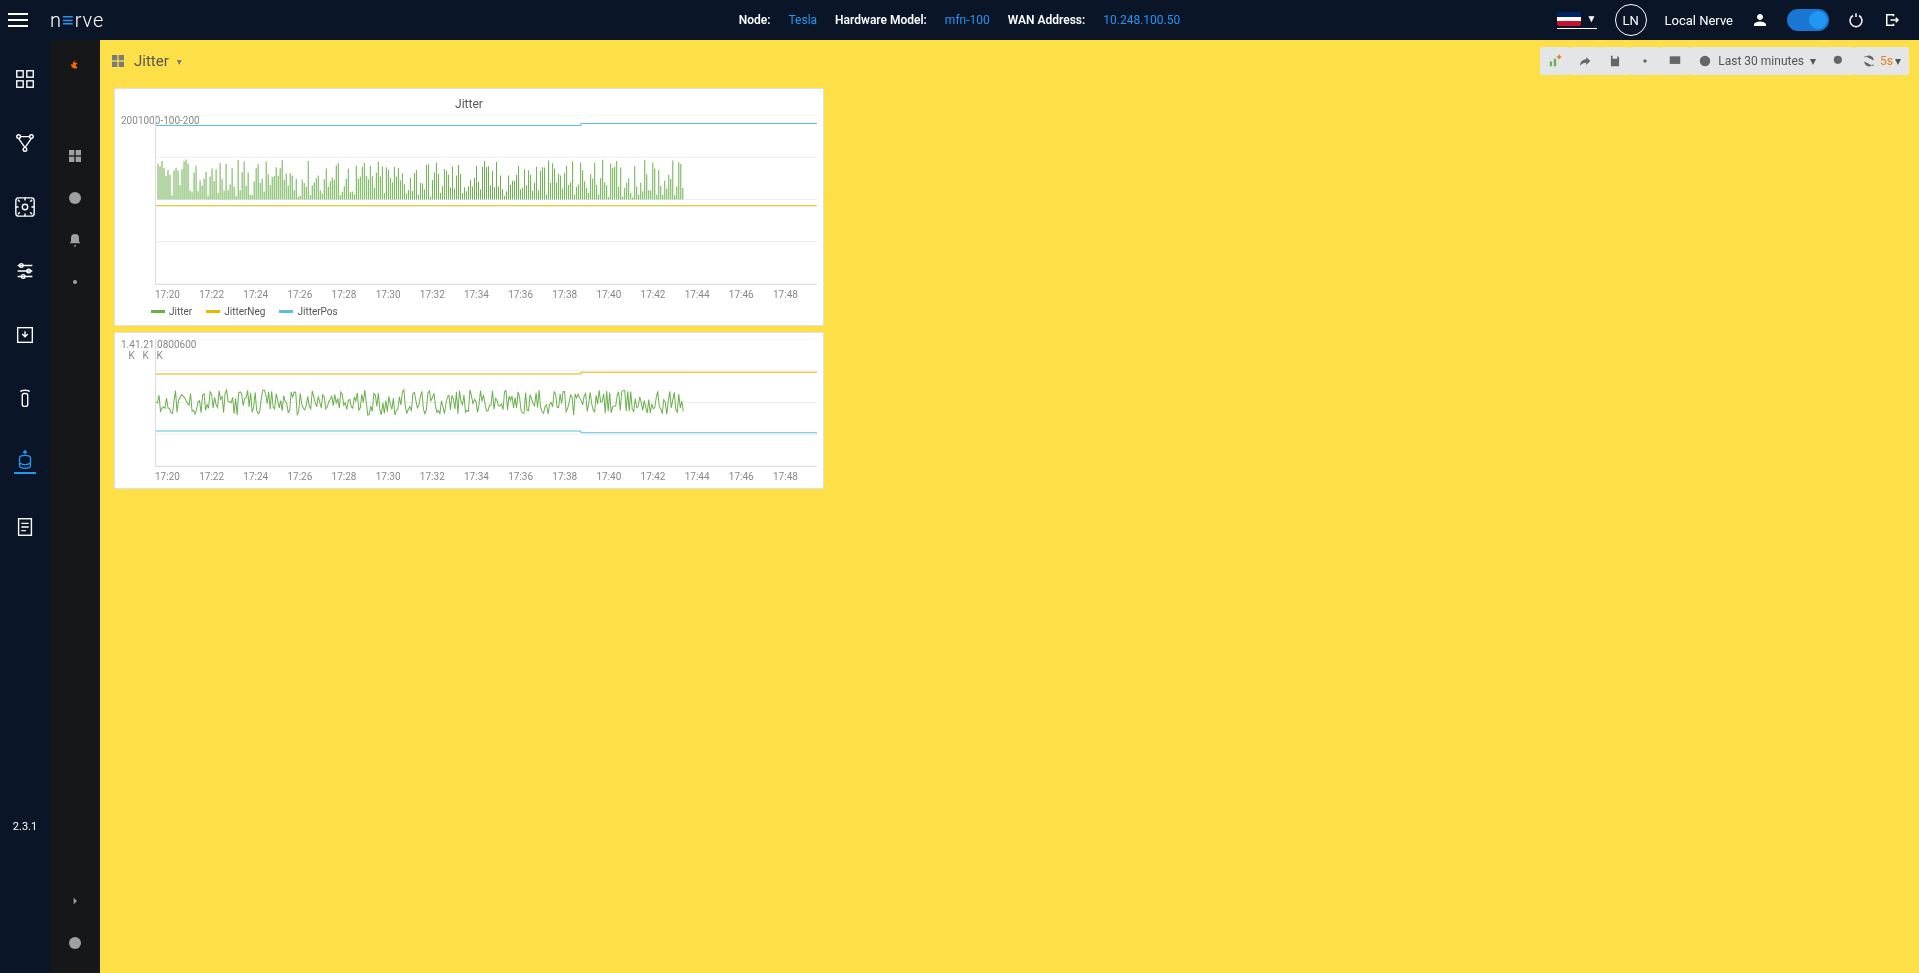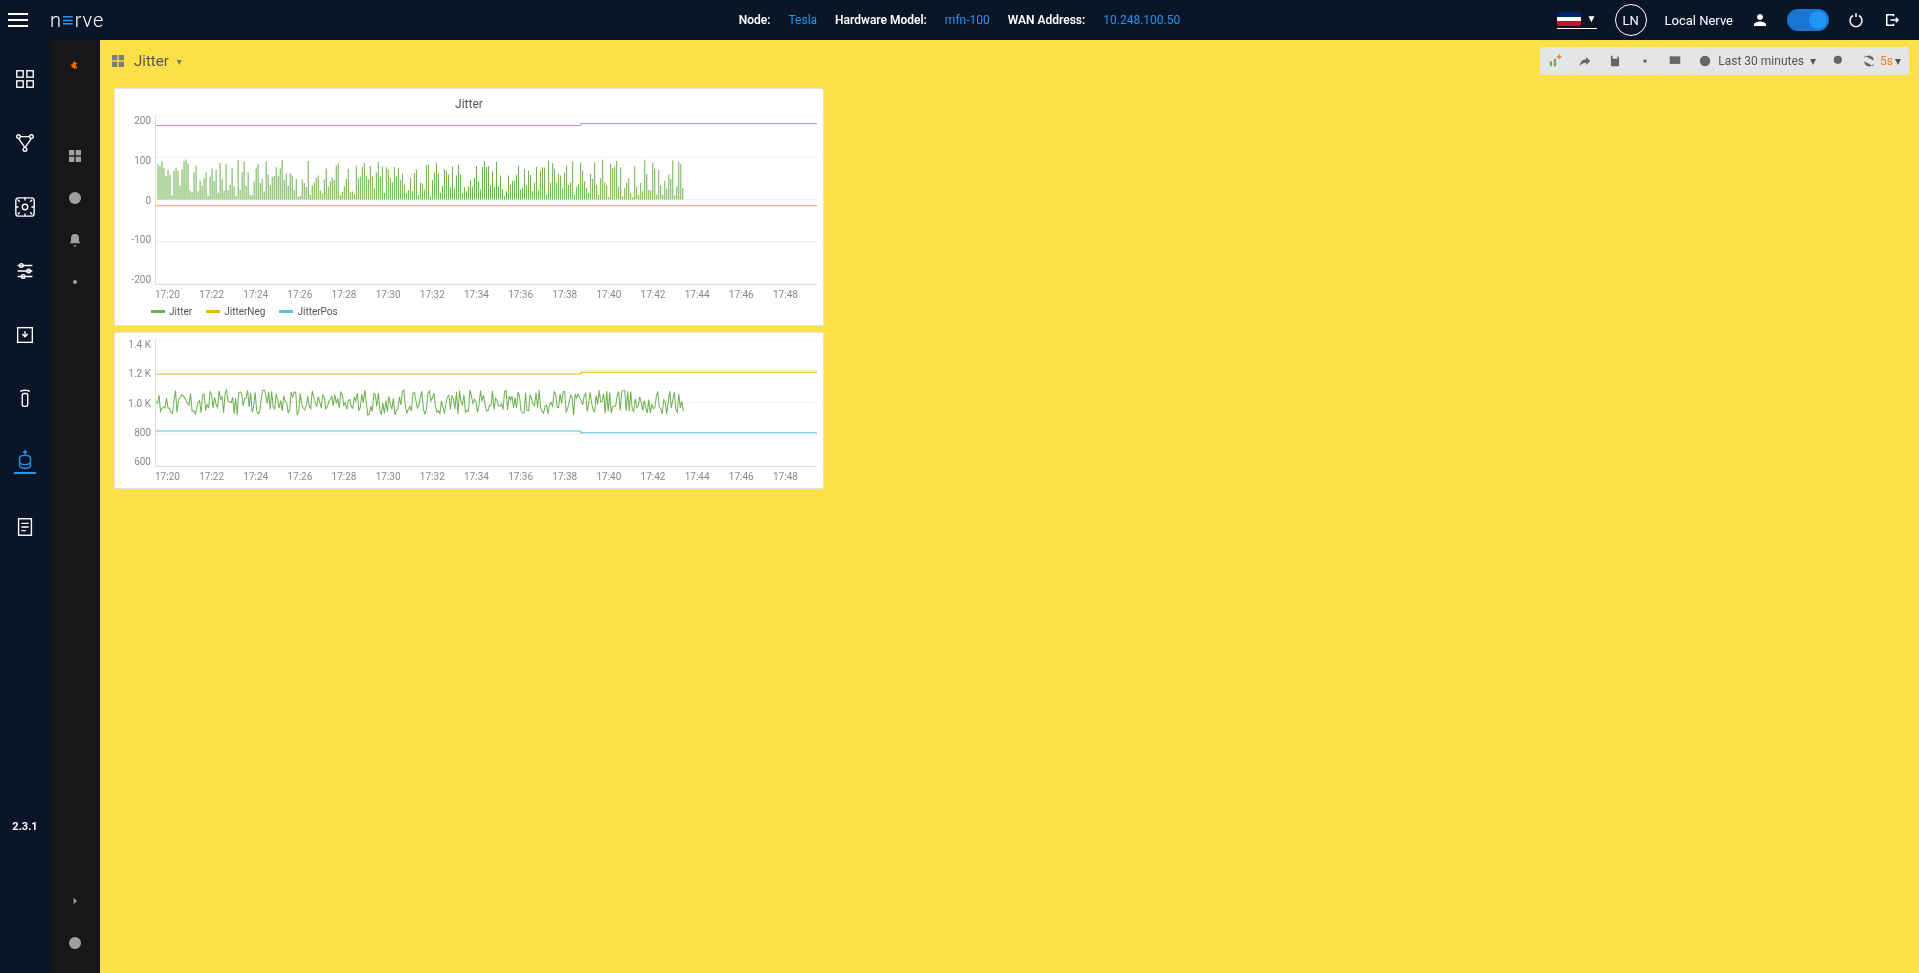--- a/index.html
+++ b/index.html
@@ -22,42 +22,42 @@
 .user-icon{width:18px;height:18px;fill:#fff}
 .toggle{width:42px;height:22px;background:#1976d2;border-radius:11px;position:relative}
 .toggle::after{content:"";position:absolute;width:18px;height:18px;background:#2196f3;border-radius:50%;top:2px;right:2px}
 .icon-btn{cursor:pointer;display:flex;align-items:center}
 .container{display:flex;height:calc(100vh - 40px)}
 .nerve-sidebar{width:50px;background:#0a1628;display:flex;flex-direction:column;align-items:center;padding-top:28px;gap:42px}
 .nerve-sidebar .sb-item{width:22px;height:22px;display:flex;align-items:center;justify-content:center;cursor:pointer}
 .nerve-sidebar svg{width:22px;height:22px;stroke:#fff;fill:none;stroke-width:1.5}
 .nerve-sidebar .active svg{stroke:#2196f3}
 .nerve-sidebar .active{border-bottom:2px solid #2196f3;padding-bottom:4px}
-.version{margin-top:auto;color:#fff;font-size:11px;font-weight:700;padding-bottom:0}
+.version{margin-top:auto;color:#fff;font-size:11px;font-weight:400;padding-bottom:0}
 .grafana-sidebar{width:50px;background:#161719;display:flex;flex-direction:column;align-items:center;padding-top:12px;gap:26px}
 .grafana-logo{width:28px;height:28px;display:flex;align-items:center;justify-content:center}
 .grafana-sidebar .gs-item{width:16px;height:16px;cursor:pointer;display:flex;align-items:center;justify-content:center;color:#a0a0a0}
 .grafana-sidebar .gs-bottom{margin-top:auto;display:flex;flex-direction:column;align-items:center;gap:26px;padding-bottom:22px}
 .grafana-sidebar svg{width:16px;height:16px;fill:#a0a0a0}
 .main{flex:1;background:#fde047;overflow:auto}
 .dash-header{height:42px;display:flex;align-items:center;padding:0 10px;gap:6px}
 .dash-title-group{display:flex;align-items:center;gap:8px;cursor:pointer}
 .dash-title{font-size:15px;color:#555}
 .grid-icon{width:16px;height:16px;display:inline-block}
 .grid-icon svg{fill:#7b7b7b}
 .dash-header .tiny-caret{font-size:10px;color:#7b7b7b}
 .toolbar{margin-left:auto;display:flex;align-items:center}
 .tbtn{height:28px;background:#e4e5e7;border-radius:2px;display:flex;align-items:center;justify-content:center;padding:0 8px;cursor:pointer;font-size:12px;color:#555}
 .tbtn svg{width:14px;height:14px;fill:#666}
 .tbtn.time{gap:6px}
 .tbtn .orange{color:#e67e22}
 .panel{background:#fff;border:1px solid #e0e0e0;border-radius:2px;margin:6px 0 6px 14px;width:710px;padding:6px}
 .panel-title{text-align:center;font-size:12px;color:#555;padding:2px 0 4px}
 .chart-wrap{display:flex}
-.y-axis{display:flex;flex-direction:column;justify-content:space-between;font-size:10px;color:#888;text-align:right;width:34px;padding-right:4px}
+.y-axis{display:flex;flex-direction:row;justify-content:space-between;font-size:10px;color:#888;text-align:right;width:34px;padding-right:4px}
 .chart-area{flex:1;position:relative;border-left:1px solid #ddd;border-bottom:1px solid #ddd}
 .chart-svg{width:100%;height:100%;display:block}
 .x-axis{display:flex;font-size:10px;color:#888;padding-left:34px;padding-top:4px}
 .x-axis span{flex:1;text-align:left}
 .legend{display:flex;gap:14px;padding:6px 0 2px 30px;font-size:10px;color:#555}
 .legend-item{display:flex;align-items:center;gap:4px}
 .legend-swatch{width:14px;height:3px;display:inline-block}
 .bar-chart{height:170px}
 .line-chart{height:128px}
 .grid-line{stroke:#eee;stroke-width:1}

